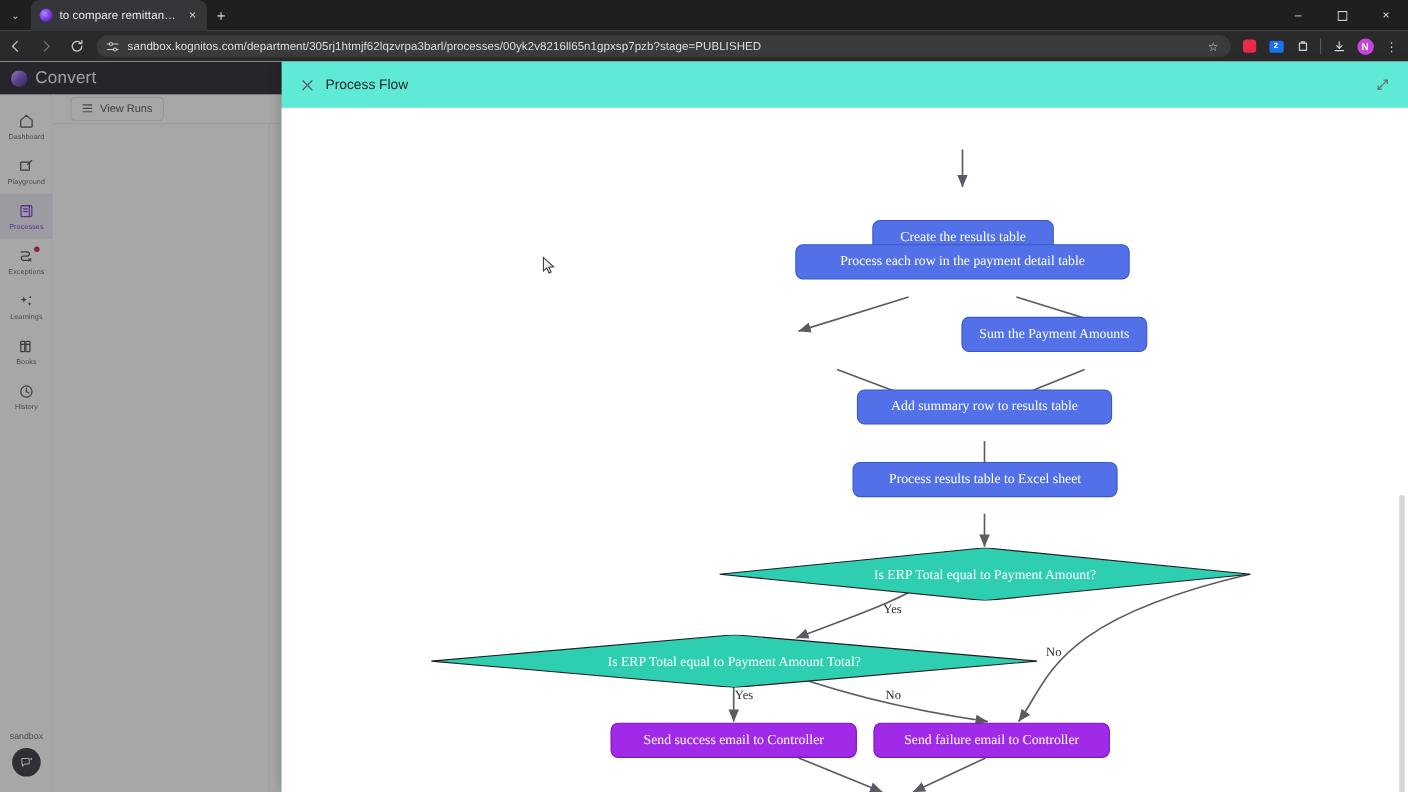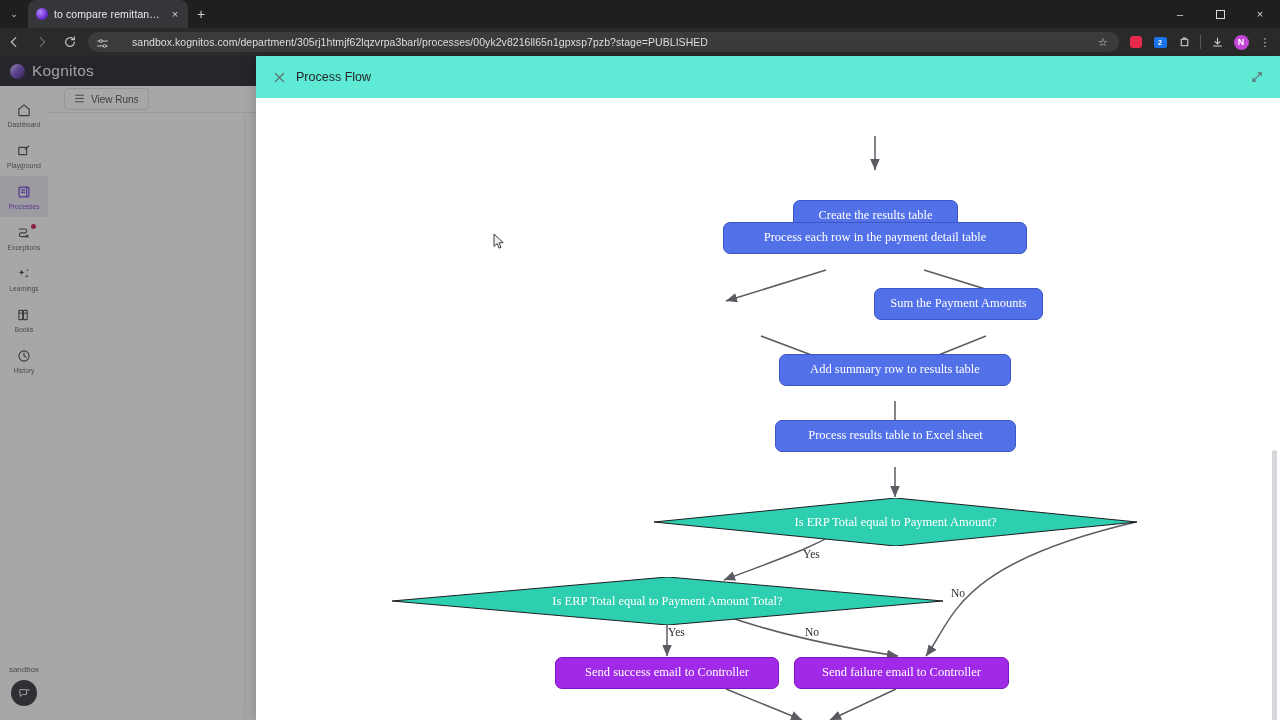--- a/index.html
+++ b/index.html
@@ -30,21 +30,21 @@
   .newtab{width:26px;height:28px;display:flex;align-items:center;justify-content:center;color:#cfcfcf;font-size:14px;}
 
   .winctl{position:absolute;right:0;top:0;height:28px;display:flex;}
   .winctl div{width:40px;height:28px;display:flex;align-items:center;justify-content:center;color:#d8d8d8;font-size:11px;}
 
   .toolbar{position:absolute;left:0;top:28px;width:1280px;height:28px;background:#2a2a2a;display:flex;align-items:center;}
   .navbtn{width:28px;height:28px;display:flex;align-items:center;justify-content:center;color:#c3c3c3;font-size:13px;}
   .navbtn.dim{color:#6c6c6c;}
   .omnibox{
     flex:1 1 auto;height:20px;margin:0 6px 0 4px;background:#3b3b3b;border-radius:11px;
-    display:flex;align-items:center;padding:0 8px;gap:23px;box-sizing:border-box;
+    display:flex;align-items:center;padding:0 8px;gap:7px;box-sizing:border-box;
   }
   .omni-icon{width:13px;height:13px;flex:0 0 13px;color:#cfcfcf;}
   .omni-url{color:#dedede;font-size:10.5px;white-space:nowrap;overflow:hidden;text-overflow:ellipsis;flex:1 1 auto;letter-spacing:.05px;}
   .omni-star{width:16px;flex:0 0 16px;color:#d0d0d0;font-size:11px;text-align:center;}
   .tb-icons{display:flex;align-items:center;gap:2px;padding-right:4px;}
   .tb-ic{width:22px;height:22px;display:flex;align-items:center;justify-content:center;color:#d4d4d4;font-size:11px;position:relative;}
   .ic-red{width:12px;height:12px;border-radius:3px;background:#e8294a;display:block;}
   .ic-blue{width:13px;height:11px;border-radius:2px;background:#1a73e8;display:flex;align-items:center;justify-content:center;color:#fff;font-size:7px;font-weight:bold;}
   .avatar-n{width:15px;height:15px;border-radius:50%;background:#c646d8;color:#fff;font-size:9px;display:flex;align-items:center;justify-content:center;font-weight:bold;}
   .tb-sep{width:1px;height:14px;background:#5a5a5a;margin:0 3px;}
@@ -180,21 +180,21 @@
           <span class="avatar-n">N</span>
         </div>
       <div class="tb-ic">⋮</div>
     </div>
   </div>
 
   <div class="app">
 
     <div class="app-header">
       <div class="logo-mark"></div>
-      <div class="logo-text">Kognitos</div>
+      <div class="logo-text">Convert</div>
     </div>
 
     <div class="sidebar">
       <div class="side-item" style="margin-top:8px">
         <span class="si-ic">
           <svg width="16" height="16" viewBox="0 0 20 20">
               <path d="M3.5 9 10 3.6 16.5 9v7.2a.8.8 0 0 1-.8.8H4.3a.8.8 0 0 1-.8-.8z" fill="none" stroke="currentColor" stroke-width="1.4" stroke-linejoin="round"></path>
             </svg>
         </span>
         <span class="si-lb">Dashboard</span>

